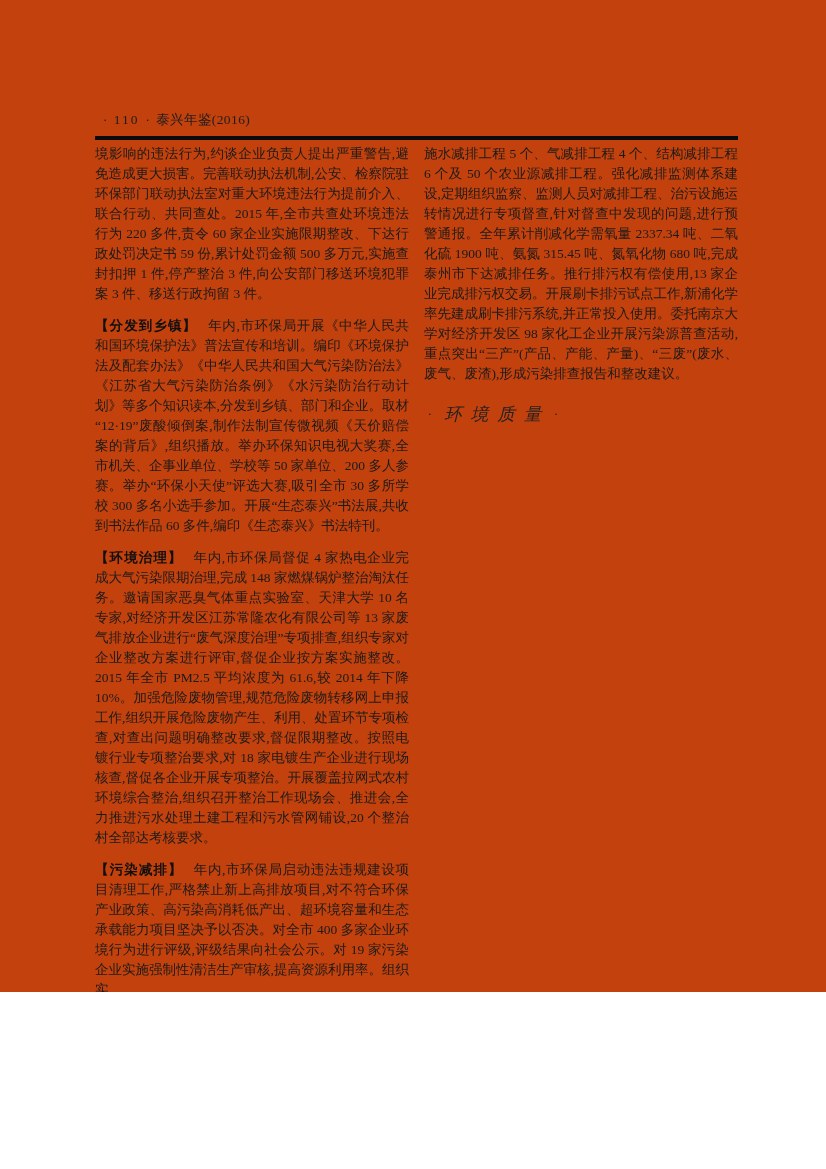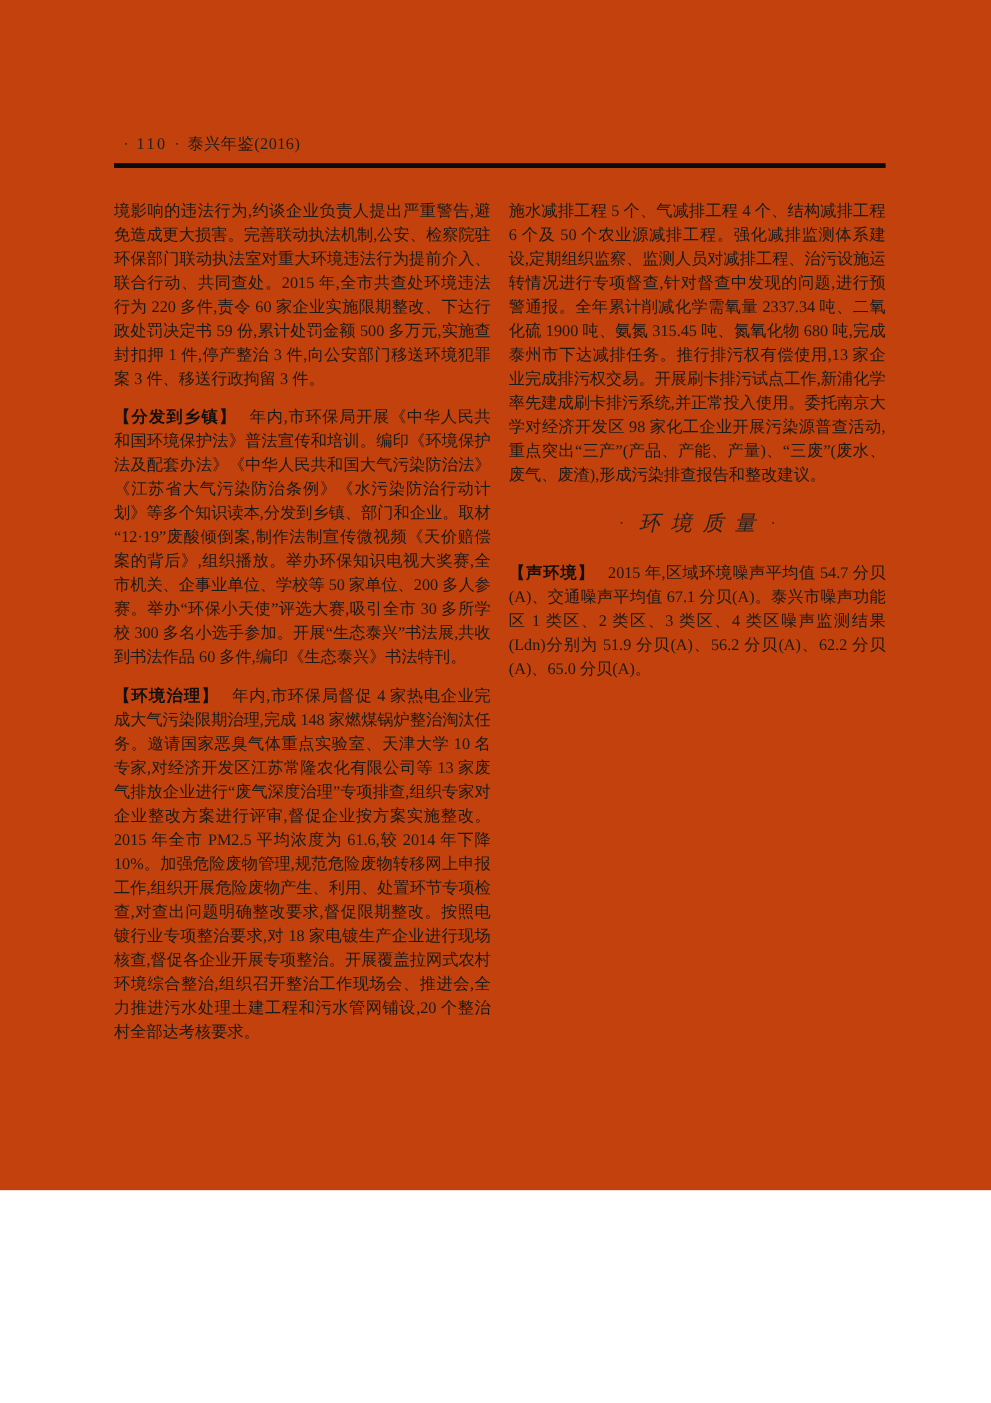--- a/index.html
+++ b/index.html
@@ -27,21 +27,21 @@
     position: absolute;
     left: 95px;
     top: 136px;
     width: 643px;
     height: 3.5px;
     background: #0b0b0b;
   }
   .columns {
     position: absolute;
     left: 95px;
-    top: 166px;
+    top: 144px;
     width: 643px;
     display: flex;
     gap: 15px;
   }
   .col { width: 314px; }
   .para {
     margin: 0 0 12px 0;
     font-size: 13.5px;
     line-height: 20px;
     text-align: justify;
@@ -51,21 +51,20 @@
   .para:last-child { margin-bottom: 0; }
   .sec-label {
     font-family: "Liberation Sans", "DejaVu Sans", sans-serif;
     font-weight: 700;
     letter-spacing: 0.5px;
     margin-right: 11px;
     color: #101010;
   }
   .chapter-heading {
     margin: 18px 0 20px;
-    text-align: center;
     font-size: 17.5px;
     font-style: italic;
     font-weight: 500;
     color: #222;
     line-height: 24px;
   }
   .chapter-heading .ht { letter-spacing: 9px; margin-left: 9px; }
   .chapter-heading .hd { font-size: 13px; vertical-align: 2px; margin: 0 4px; }
 </style>
 </head>
@@ -81,27 +80,27 @@
 
   <div class="columns">
 
     <div class="col">
       <p class="para">境影响的违法行为,约谈企业负责人提出严重警告,避免造成更大损害。完善联动执法机制,公安、检察院驻环保部门联动执法室对重大环境违法行为提前介入、联合行动、共同查处。2015 年,全市共查处环境违法行为 220 多件,责令 60 家企业实施限期整改、下达行政处罚决定书 59 份,累计处罚金额 500 多万元,实施查封扣押 1 件,停产整治 3 件,向公安部门移送环境犯罪案 3 件、移送行政拘留 3 件。</p>
 
       <p class="para"><span class="sec-label">【分发到乡镇】</span><span>年内,市环保局开展《中华人民共和国环境保护法》普法宣传和培训。编印《环境保护法及配套办法》《中华人民共和国大气污染防治法》《江苏省大气污染防治条例》《水污染防治行动计划》等多个知识读本,分发到乡镇、部门和企业。取材“12·19”废酸倾倒案,制作法制宣传微视频《天价赔偿案的背后》,组织播放。举办环保知识电视大奖赛,全市机关、企事业单位、学校等 50 家单位、200 多人参赛。举办“环保小天使”评选大赛,吸引全市 30 多所学校 300 多名小选手参加。开展“生态泰兴”书法展,共收到书法作品 60 多件,编印《生态泰兴》书法特刊。</span></p>
 
       <p class="para"><span class="sec-label">【环境治理】</span><span>年内,市环保局督促 4 家热电企业完成大气污染限期治理,完成 148 家燃煤锅炉整治淘汰任务。邀请国家恶臭气体重点实验室、天津大学 10 名专家,对经济开发区江苏常隆农化有限公司等 13 家废气排放企业进行“废气深度治理”专项排查,组织专家对企业整改方案进行评审,督促企业按方案实施整改。2015 年全市 PM2.5 平均浓度为 61.6,较 2014 年下降 10%。加强危险废物管理,规范危险废物转移网上申报工作,组织开展危险废物产生、利用、处置环节专项检查,对查出问题明确整改要求,督促限期整改。按照电镀行业专项整治要求,对 18 家电镀生产企业进行现场核查,督促各企业开展专项整治。开展覆盖拉网式农村环境综合整治,组织召开整治工作现场会、推进会,全力推进污水处理土建工程和污水管网铺设,20 个整治村全部达考核要求。</span></p>
 
+      <p class="para"><span class="sec-label">【污染减排】</span><span>年内,市环保局启动违法违规建设项目清理工作,严格禁止新上高排放项目,对不符合环保产业政策、高污染高消耗低产出、超环境容量和生态承载能力项目坚决予以否决。对全市 400 多家企业环境行为进行评级,评级结果向社会公示。对 19 家污染企业实施强制性清洁生产审核,提高资源利用率。组织实</span></p>
     </div>
 
     <div class="col">
       <p class="para">施水减排工程 5 个、气减排工程 4 个、结构减排工程 6 个及 50 个农业源减排工程。强化减排监测体系建设,定期组织监察、监测人员对减排工程、治污设施运转情况进行专项督查,针对督查中发现的问题,进行预警通报。全年累计削减化学需氧量 2337.34 吨、二氧化硫 1900 吨、氨氮 315.45 吨、氮氧化物 680 吨,完成泰州市下达减排任务。推行排污权有偿使用,13 家企业完成排污权交易。开展刷卡排污试点工作,新浦化学率先建成刷卡排污系统,并正常投入使用。委托南京大学对经济开发区 98 家化工企业开展污染源普查活动,重点突出“三产”(产品、产能、产量)、“三废”(废水、废气、废渣),形成污染排查报告和整改建议。</p>
 
 
       <h2 class="chapter-heading"><span class="hd">·</span><span class="ht">环境质量</span><span class="hd">·</span></h2>
 
 
 
-      <p class="para"><span class="sec-label">【声环境】</span><span>2015 年,区域环境噪声平均值 54.7 分贝(A)、交通噪声平均值 67.1 分贝(A)。泰兴市噪声功能区 1 类区、2 类区、3 类区、4 类区噪声监测结果(Ldn)分别为 51.9 分贝(A)、56.2 分贝(A)、62.2 分贝(A)、65.0 分贝(A)。</span></p>
     </div>
 
   </div>
 </div>
 
 </body></html>

